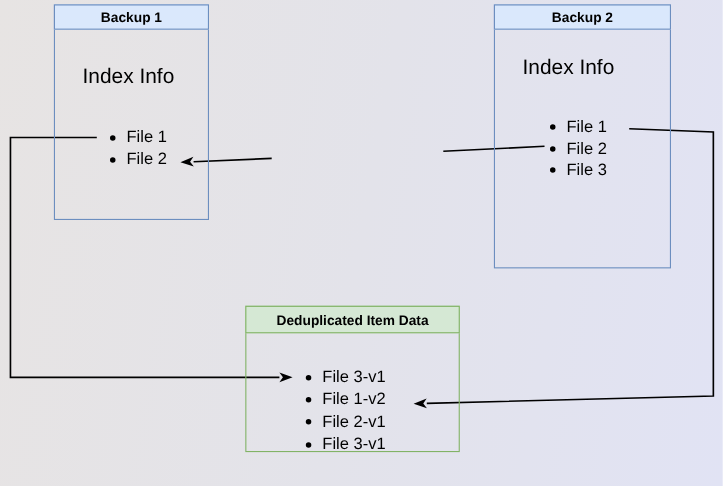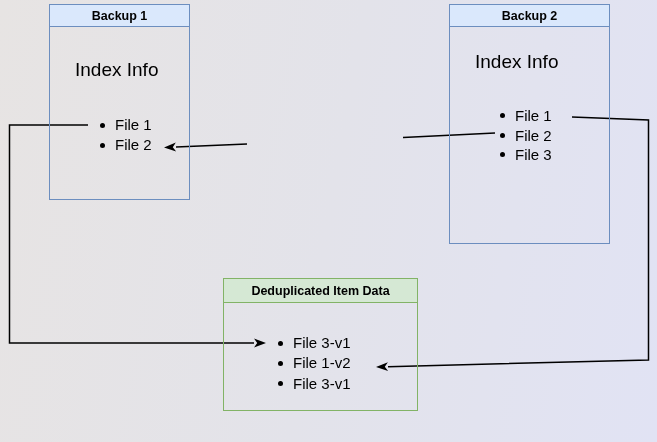--- a/index.html
+++ b/index.html
@@ -136,18 +136,19 @@
   </div>
 
   <div class="group green dd">
     <div class="box-body"></div>
     <div class="box-header">
       <span>Deduplicated Item Data</span>
     </div>
     <ul class="file-list">
       <li>File 3-v1</li>
       <li>File 1-v2</li>
+      <li>File 2-v1</li>
       <li>File 3-v1</li>
     </ul>
   </div>
 
 
 </div>
 
 </body></html>

